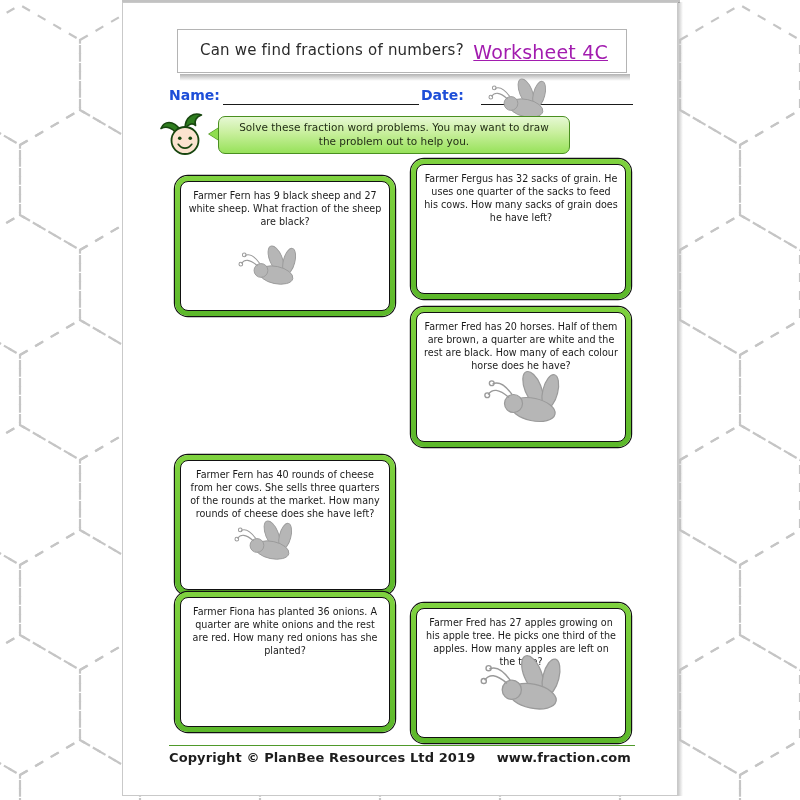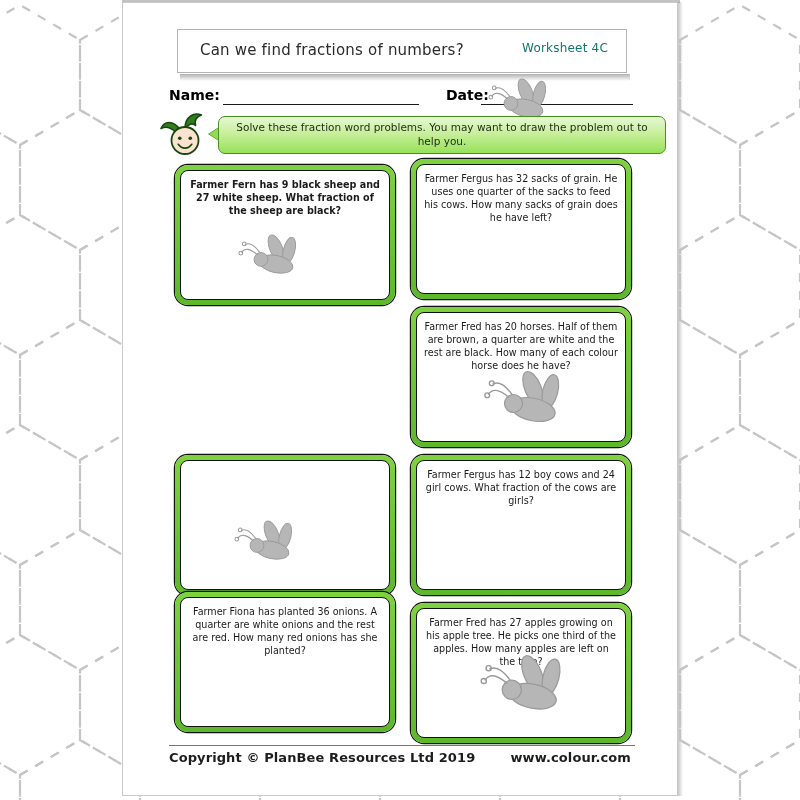--- a/index.html
+++ b/index.html
@@ -42,38 +42,38 @@
     background:linear-gradient(to bottom,rgba(0,0,0,.30),rgba(0,0,0,0));
   }
   .title-q{
     position:absolute;left:22px;top:11px;
     font-family:"DejaVu Sans", sans-serif;
     font-size:15px;color:#2b2b2b;letter-spacing:.2px;
   }
   .title-ws{
     position:absolute;right:18px;top:11px;
     font-family:"DejaVu Sans", sans-serif;
-    font-size:12px;color:#0f766e;letter-spacing:.2px;
+    font-size:19px;color:#a21caf;letter-spacing:.2px;text-decoration:underline;
   }
 
   
   .namedate{position:absolute;left:46px;top:84px;width:464px;height:22px;}
   .nd-label{
-    position:absolute;top:0;font-size:14px;font-weight:bold;color:#000000;
+    position:absolute;top:0;font-size:14px;font-weight:bold;color:#1d4ed8;
     font-family:"DejaVu Sans", sans-serif;
   }
   .nd-name-label{left:0;}
-  .nd-date-label{left:277px;text-align:right;}
+  .nd-date-label{left:252px;text-align:right;}
   .nd-rule{position:absolute;height:0;border-bottom:1.5px solid #1a1a1a;top:17px;}
   .nd-name-rule{left:54px;width:196px;}
   .nd-date-rule{left:312px;width:152px;}
 
   
   .instr{
-    position:absolute;left:95px;top:113px;width:448px;height:38px;
+    position:absolute;left:95px;top:113px;width:352px;height:38px;
     border:1px solid #4a8f20;border-radius:7px;box-sizing:border-box;
     background:linear-gradient(to bottom,#e6f8d4 0%,#c8ef9c 45%,#97e25a 100%);
     display:flex;align-items:center;justify-content:center;
     padding:2px 10px;
   }
   .instr-text{
     font-family:"DejaVu Sans", sans-serif;
     font-size:10.5px;color:#1f2a14;text-align:center;line-height:1.32;
   }
   .instr-tail{
@@ -249,21 +249,21 @@
       <circle cx="47" cy="39" r="2.4" fill="#17460f"></circle>
       <path d="M31 47 C 36 54, 44 54, 49 47" fill="none" stroke="#17460f" stroke-width="2.2" stroke-linecap="round"></path>
     </svg>
     <div class="instr-tail"></div>
     <div class="instr">
       <span class="instr-text">Solve these fraction word problems. You may want to draw the problem out to help you.</span>
     </div>
 
     <div class="qgrid">
 
-      <div class="qbox-outer" style="left:0px;top:6px;font-weight:bold;">
+      <div class="qbox-outer" style="left:0px;top:17px;">
         <div class="qbox-inner">
           <div class="qtext">Farmer Fern has 9 black sheep and 27 white sheep. What fraction of the sheep are black?</div>
           <svg class="bee" style="left:52px;top:62px;width:72px;height:46px;" viewBox="0 0 120 80" xmlns="http://www.w3.org/2000/svg">
             <g fill="#b6b6b6" stroke="#9a9a9a" stroke-width="1.6">
               <ellipse cx="72" cy="26" rx="11" ry="24" transform="rotate(-22 72 26)"></ellipse>
               <ellipse cx="95" cy="30" rx="10" ry="23" transform="rotate(14 95 30)"></ellipse>
               <ellipse cx="72" cy="54" rx="30" ry="15" transform="rotate(12 72 54)"></ellipse>
               <circle cx="46" cy="46" r="12"></circle>
             </g>
             <g fill="none" stroke="#9a9a9a" stroke-width="1.8">
@@ -298,42 +298,38 @@
               <path d="M44 34 C 34 20, 26 16, 18 20"></path>
               <circle cx="11" cy="35" r="3.2"></circle>
               <circle cx="17" cy="19" r="3.2"></circle>
             </g>
           </svg>
         </div>
       </div>
 
       <div class="qbox-outer" style="left:0px;top:296px;">
         <div class="qbox-inner">
+          <div class="qtext">Farmer Fern has 40 rounds of cheese from her cows. She sells three quarters of the rounds at the market. How many rounds of cheese does she have left?</div>
           <svg class="bee" style="left:48px;top:58px;width:72px;height:46px;" viewBox="0 0 120 80" xmlns="http://www.w3.org/2000/svg">
             <g fill="#b6b6b6" stroke="#9a9a9a" stroke-width="1.6">
               <ellipse cx="72" cy="26" rx="11" ry="24" transform="rotate(-22 72 26)"></ellipse>
               <ellipse cx="95" cy="30" rx="10" ry="23" transform="rotate(14 95 30)"></ellipse>
               <ellipse cx="72" cy="54" rx="30" ry="15" transform="rotate(12 72 54)"></ellipse>
               <circle cx="46" cy="46" r="12"></circle>
             </g>
             <g fill="none" stroke="#9a9a9a" stroke-width="1.8">
               <path d="M40 38 C 26 26, 18 26, 12 34"></path>
               <path d="M44 34 C 34 20, 26 16, 18 20"></path>
               <circle cx="11" cy="35" r="3.2"></circle>
               <circle cx="17" cy="19" r="3.2"></circle>
             </g>
           </svg>
         </div>
       </div>
 
-      <div class="qbox-outer" style="left:236px;top:296px;">
-        <div class="qbox-inner">
-          <div class="qtext">Farmer Fergus has 12 boy cows and 24 girl cows. What fraction of the cows are girls?</div>
-        </div>
-      </div>
 
       <div class="qbox-outer" style="left:0px;top:433px;">
         <div class="qbox-inner">
           <div class="qtext">Farmer Fiona has planted 36 onions. A quarter are white onions and the rest are red. How many red onions has she planted?</div>
         </div>
       </div>
 
       <div class="qbox-outer" style="left:236px;top:444px;">
         <div class="qbox-inner">
           <div class="qtext">Farmer Fred has 27 apples growing on his apple tree. He picks one third of the apples. How many apples are left on the tree?</div>
@@ -351,16 +347,16 @@
               <circle cx="17" cy="19" r="3.2"></circle>
             </g>
           </svg>
         </div>
       </div>
 
     </div>
 
     <div class="footer-rule"></div>
     <span class="foot foot-left">Copyright © PlanBee Resources Ltd 2019</span>
-    <span class="foot foot-right">www.colour.com</span>
+    <span class="foot foot-right">www.fraction.com</span>
 
   </div>
 </div>
 
 </body></html>

